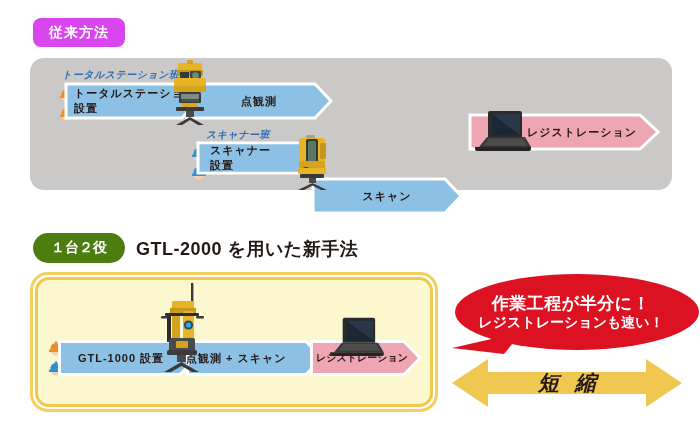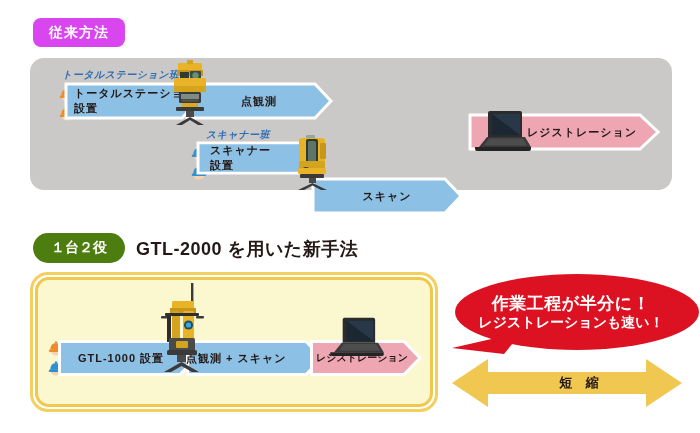--- a/index.html
+++ b/index.html
@@ -131,26 +131,27 @@
 
   
   .dbl-arrow {
     position: absolute;
     left: 452px; top: 355px;
     width: 230px; height: 56px;
   }
   .dbl-arrow svg { display: block; }
   .dbl-arrow .lbl {
     position: absolute;
-    left: 12px; top: 0;
+    left: 0; top: 0;
     width: 230px; height: 56px;
     display: flex; align-items: center; justify-content: center;
-    font-size: 13px; font-weight: bold; color: #231815;
+    font-size: 21px; font-weight: bold; color: #231815;
     letter-spacing: 5px;
     text-indent: 5px;
+    font-style: italic;
   }
 
   
   .callout {
     position: absolute;
     left: 452px; top: 277px;
     width: 238px; height: 76px;
   }
   .callout svg { position: absolute; left: -10px; top: -5px; }
   .callout .c-text {

